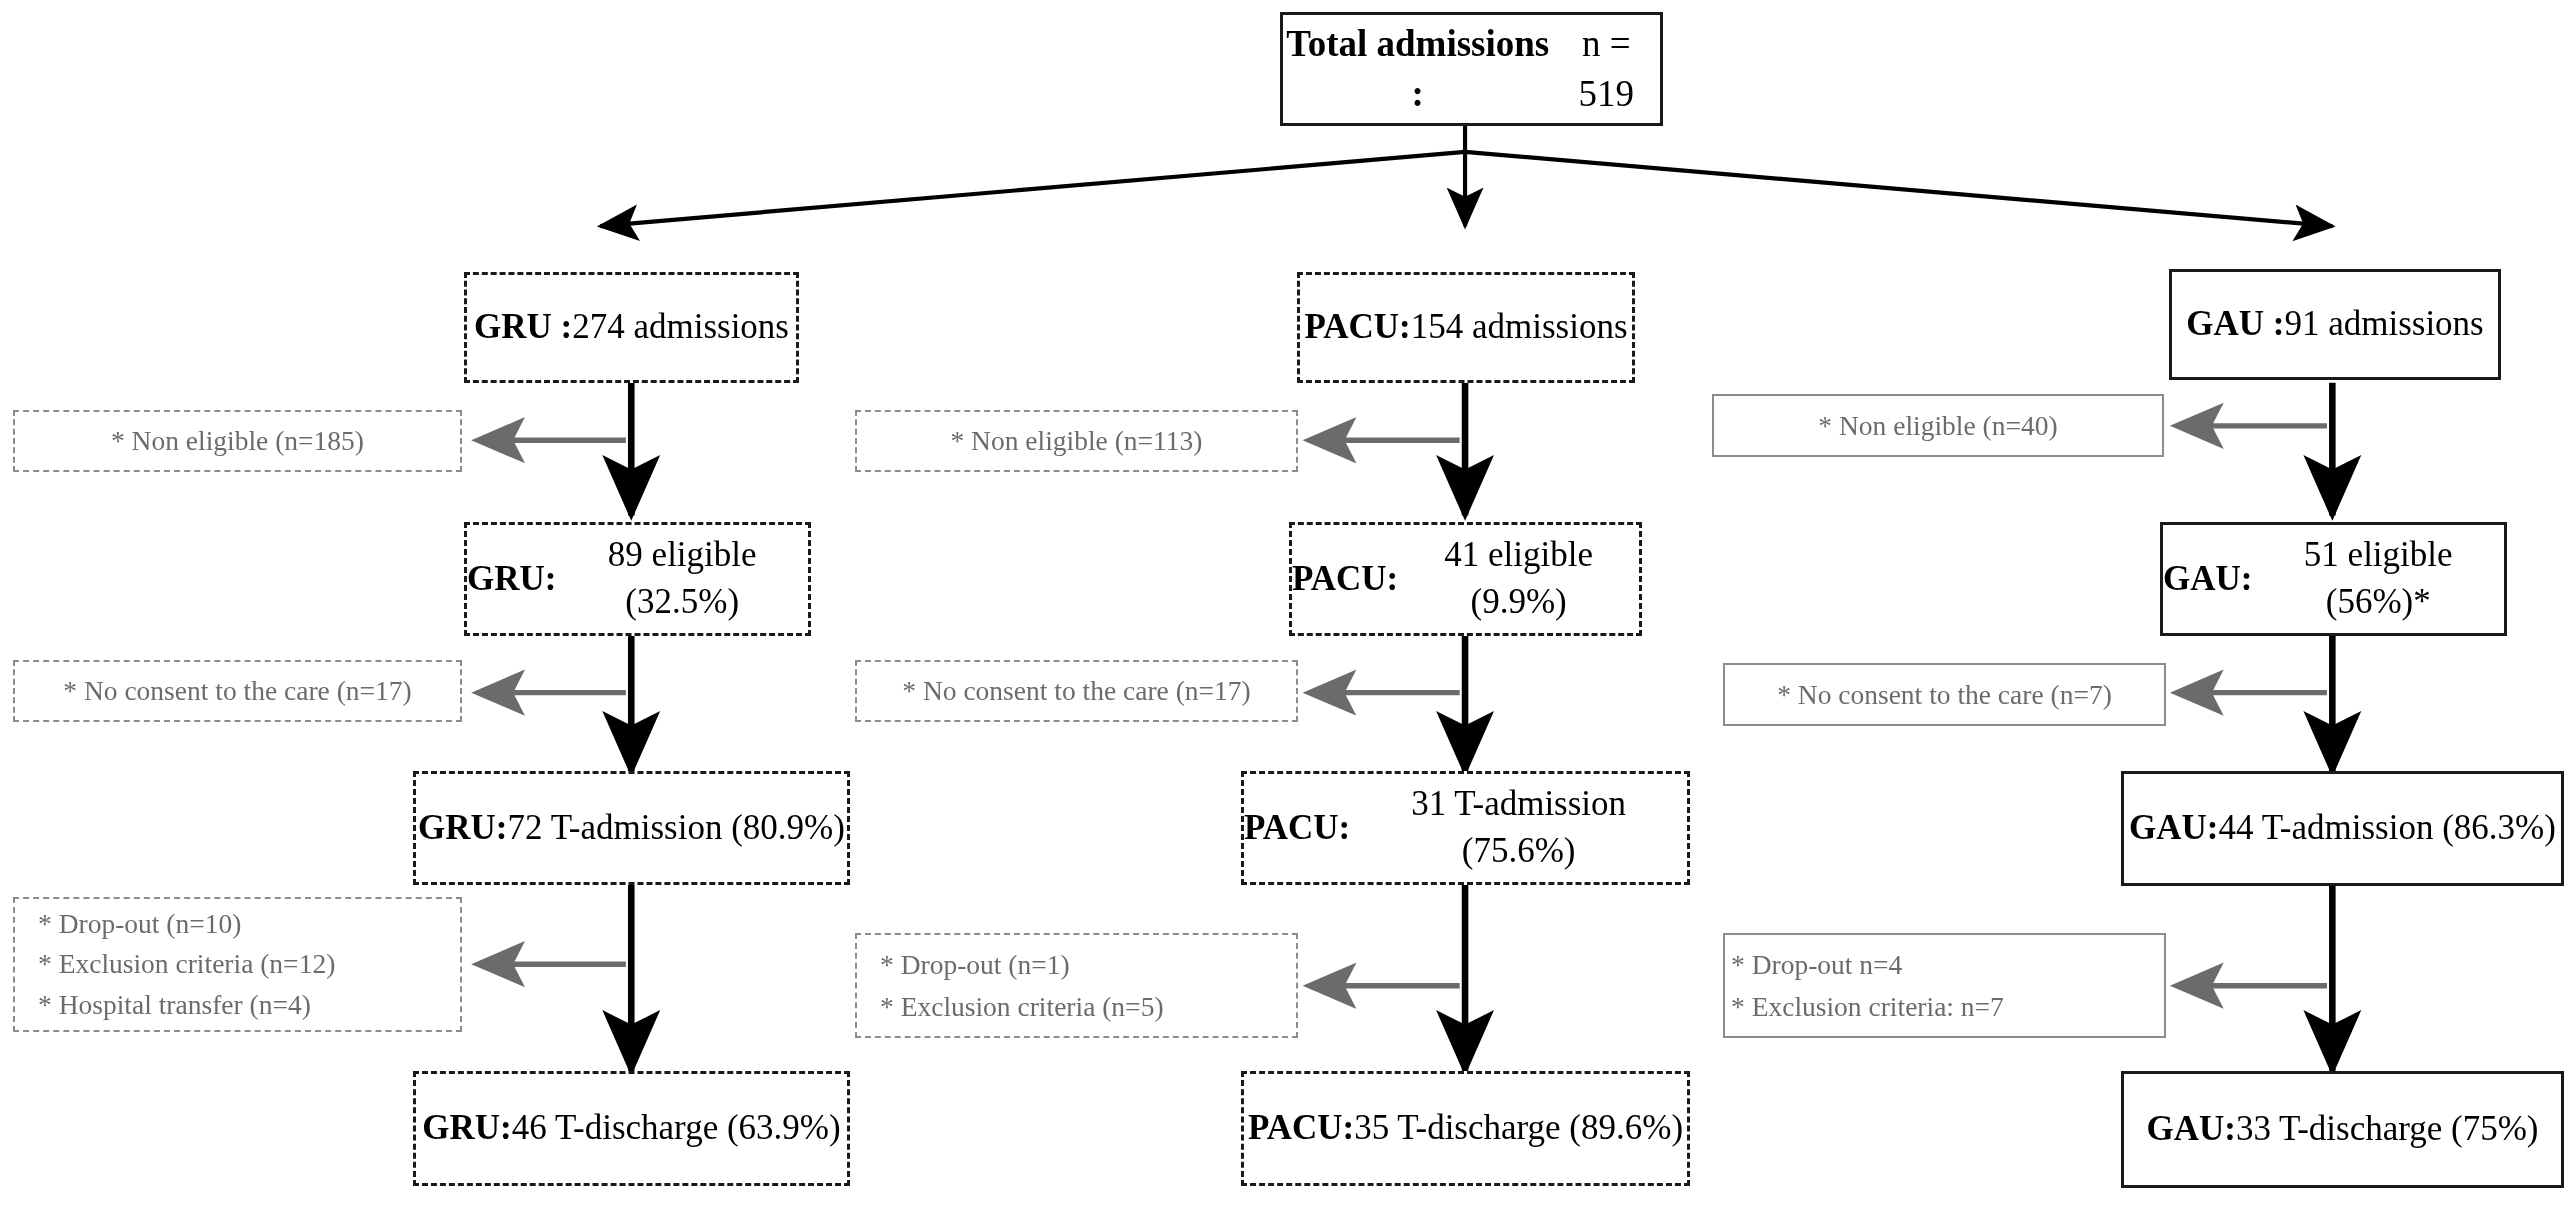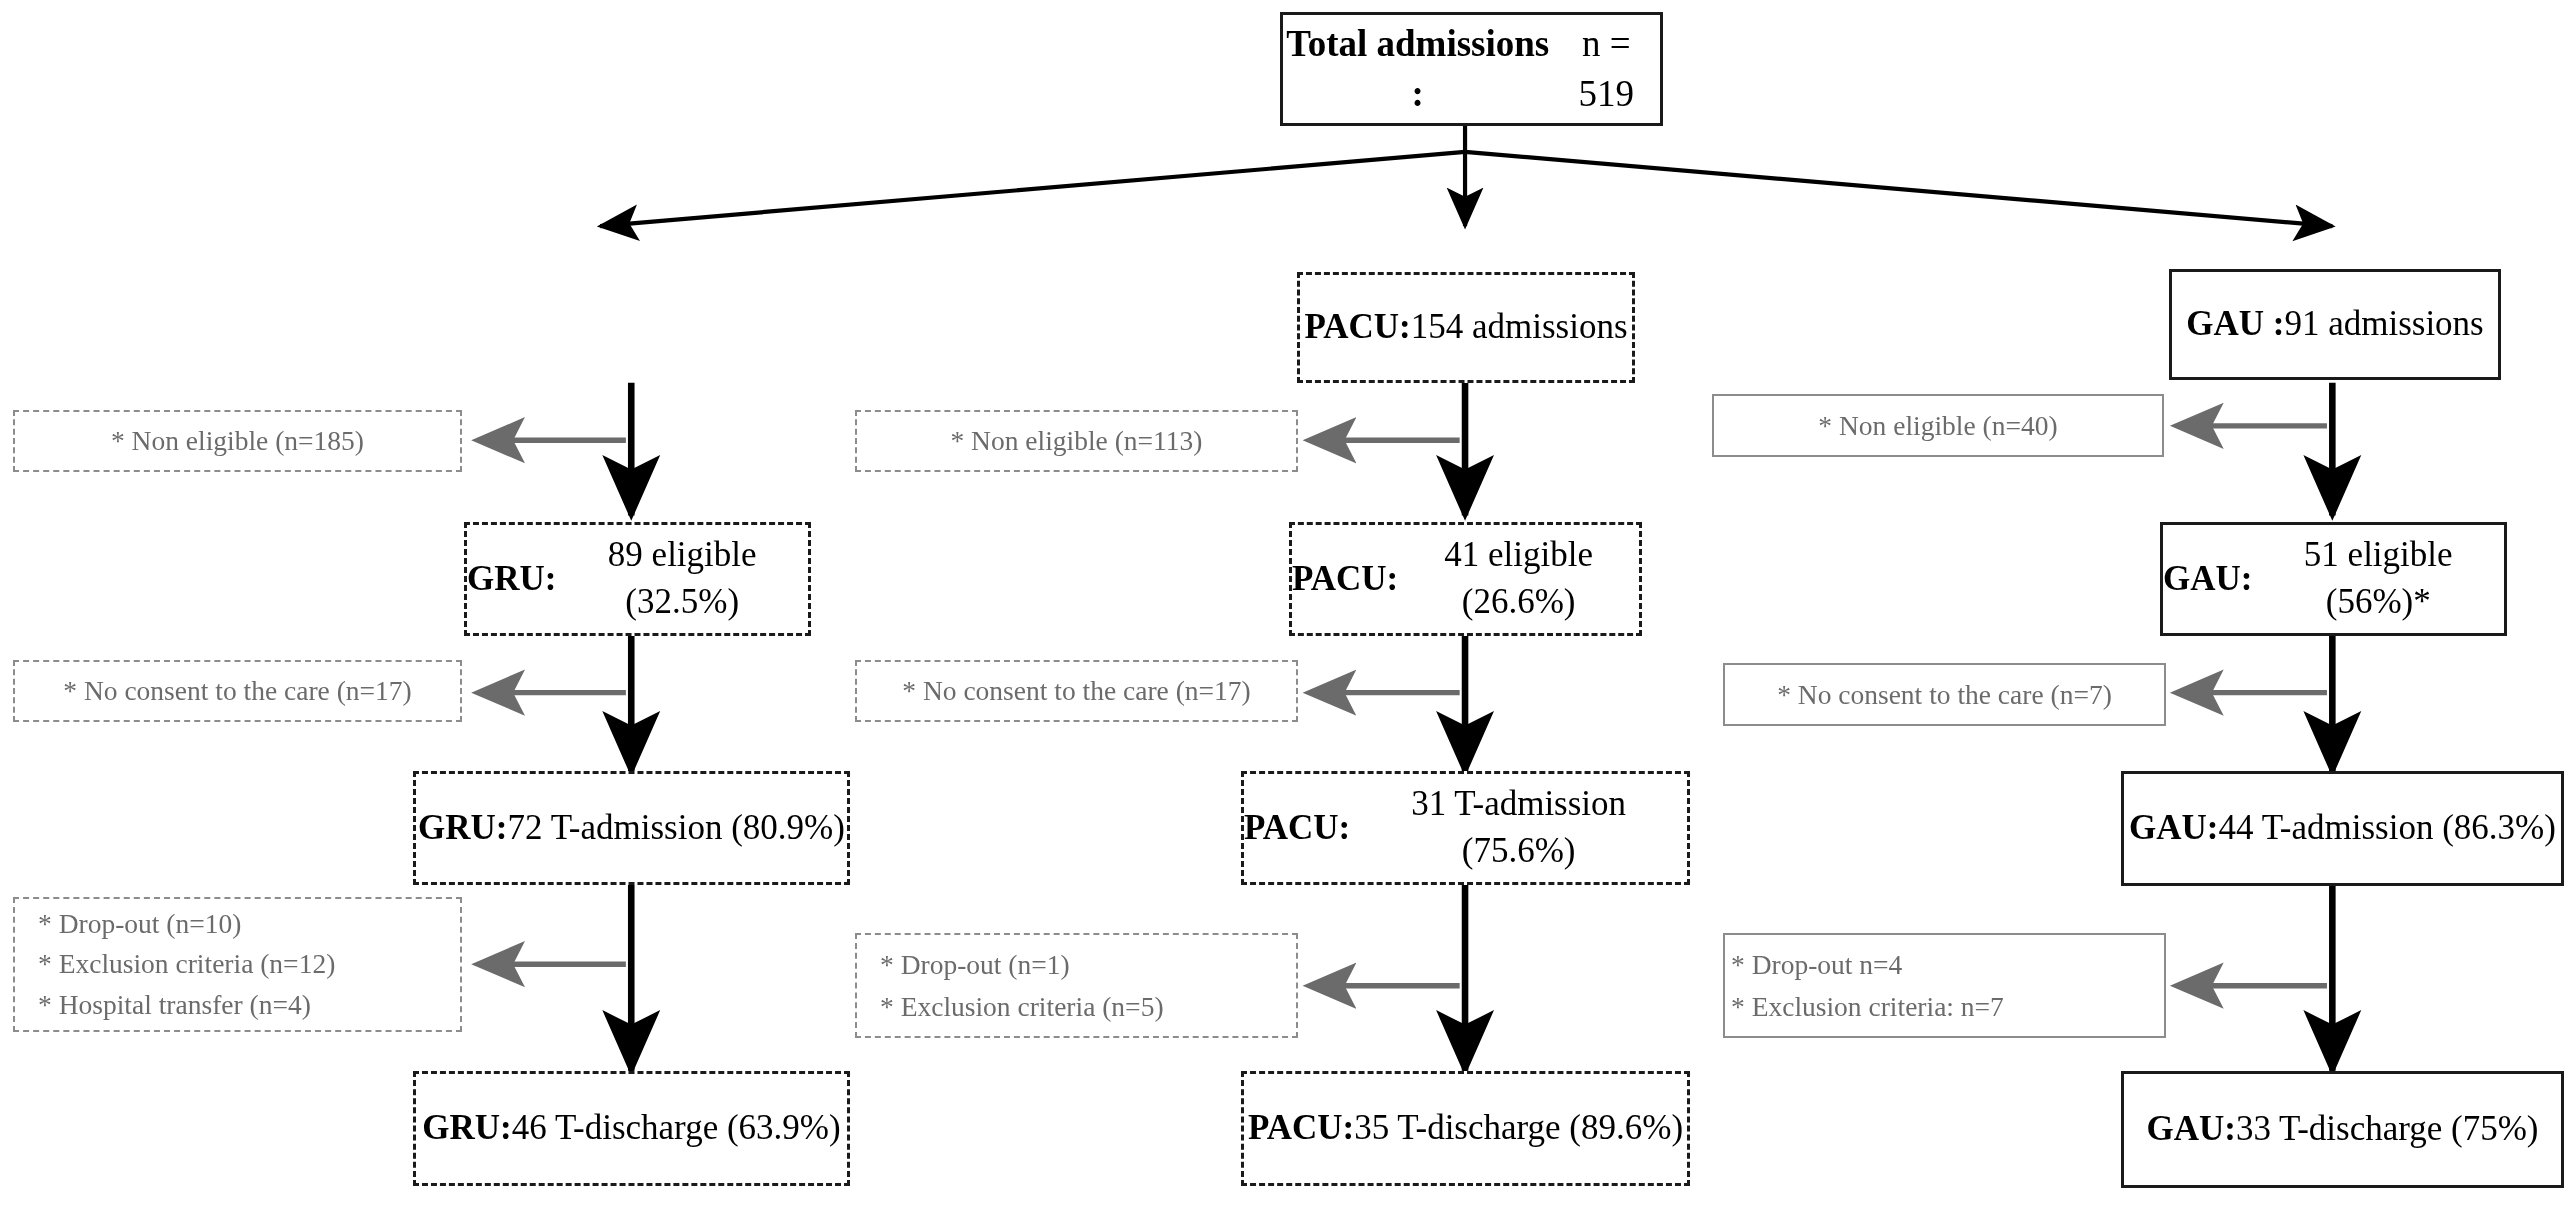--- a/index.html
+++ b/index.html
@@ -112,20 +112,24 @@
       <path d="M3890,1158 L3640,1158" marker-end="url(#ah-gray)"></path>
       <path d="M3890,1648 L3640,1648" marker-end="url(#ah-gray)"></path>
     </g>
   </svg>
 
   <div class="node b-solid" style="left:1280px;top:12px;width:383px;height:114px;font-size:37px;line-height:1.34;">
     <div class="ln1">Total admissions :</div>
     <div class="ln2">n = 519</div>
   </div>
 
+  <div class="node b-dash-short" style="left:464px;top:272px;width:335px;height:111px;font-size:35px;line-height:1.33;">
+    <div class="ln1">GRU :</div>
+    <div class="ln2">274 admissions</div>
+  </div>
 
   <div class="node b-dash-short" style="left:464px;top:522px;width:347px;height:114px;font-size:35px;line-height:1.33;">
     <div class="ln1">GRU:</div>
     <div class="ln2">89 eligible (32.5%)</div>
   </div>
 
   <div class="node b-dash-short" style="left:413px;top:771px;width:437px;height:114px;font-size:35px;line-height:1.33;">
     <div class="ln1">GRU:</div>
     <div class="ln2">72 T-admission (80.9%)</div>
   </div>
@@ -149,21 +153,21 @@
     <div class="sline">* Hospital transfer (n=4)</div>
   </div>
 
   <div class="node b-dash-long" style="left:1297px;top:272px;width:338px;height:111px;font-size:35px;line-height:1.33;">
     <div class="ln1">PACU:</div>
     <div class="ln2">154 admissions</div>
   </div>
 
   <div class="node b-dash-long" style="left:1289px;top:522px;width:353px;height:114px;font-size:35px;line-height:1.33;">
     <div class="ln1">PACU:</div>
-    <div class="ln2">41 eligible (26.6%)</div>
+    <div class="ln2">41 eligible (9.9%)</div>
   </div>
 
   <div class="node b-dash-long" style="left:1241px;top:771px;width:449px;height:114px;font-size:35px;line-height:1.33;">
     <div class="ln1">PACU:</div>
     <div class="ln2">31 T-admission (75.6%)</div>
   </div>
 
   <div class="node b-dash-long" style="left:1241px;top:1071px;width:449px;height:115px;font-size:35px;line-height:1.33;">
     <div class="ln1">PACU:</div>
     <div class="ln2">35 T-discharge (89.6%)</div>

